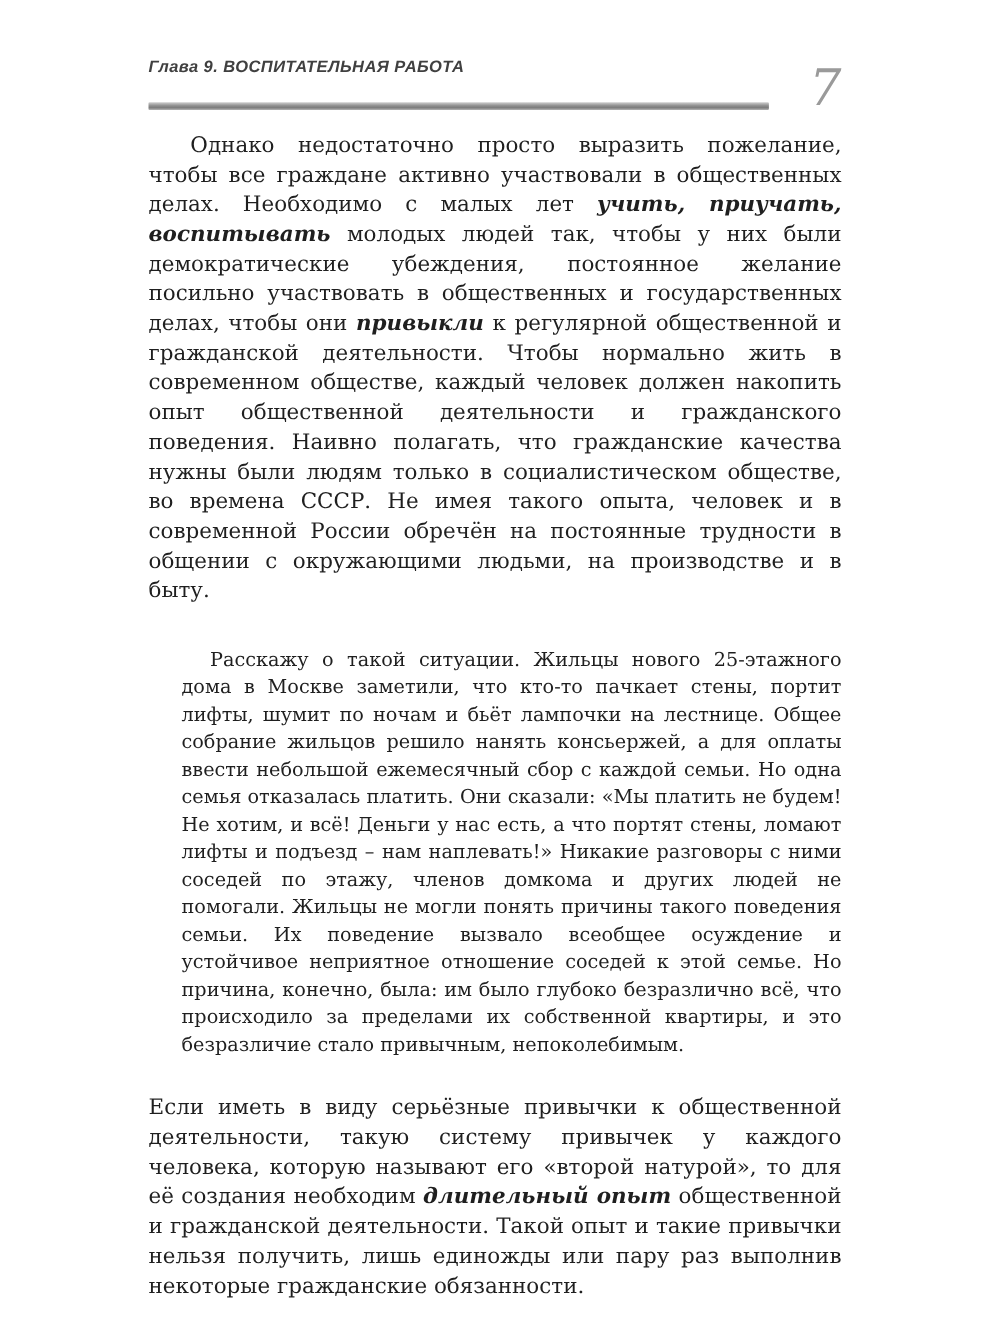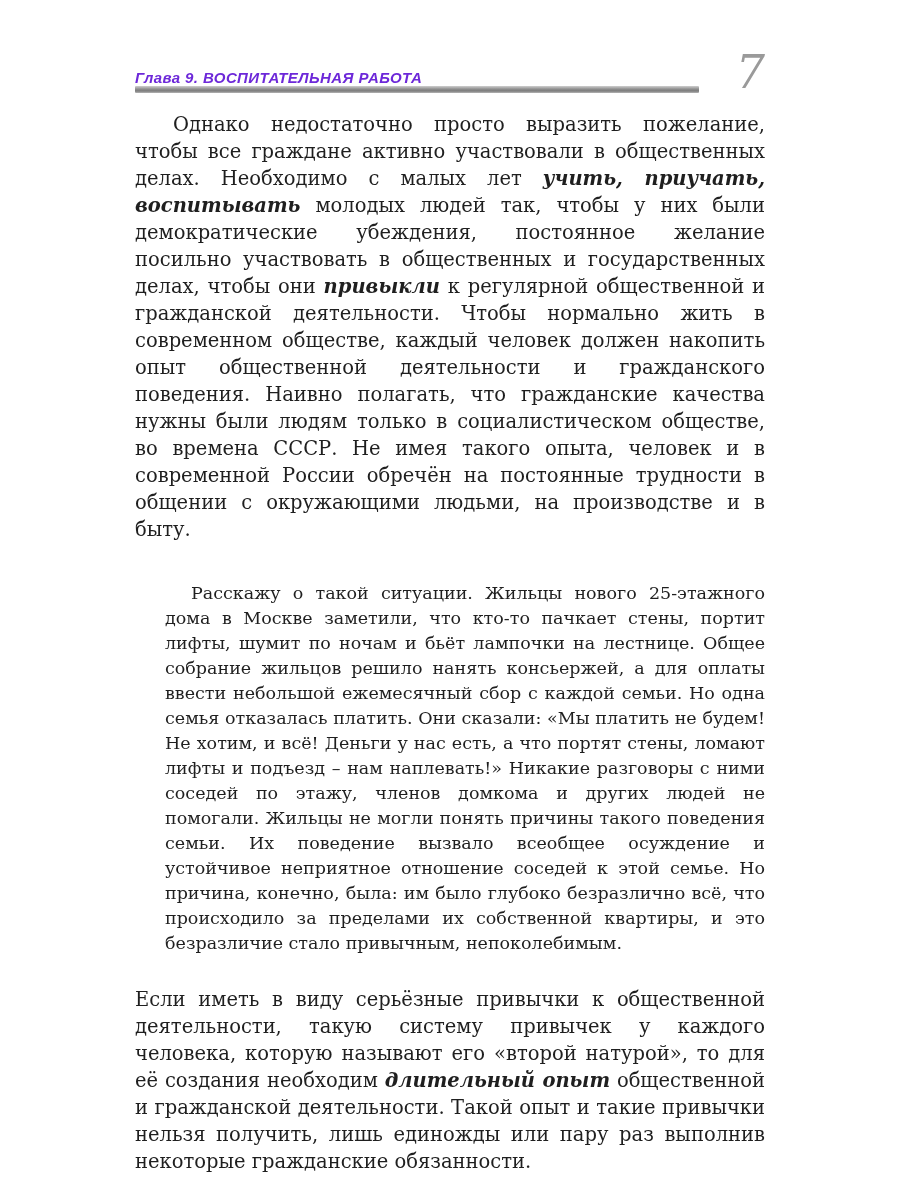--- a/index.html
+++ b/index.html
@@ -26,22 +26,22 @@
   .header-left {
     flex: 1 1 auto;
     min-width: 0;
   }
   .chapter-title {
     font-family: "Liberation Sans", sans-serif;
     font-style: italic;
     font-weight: bold;
     font-size: 15px;
     letter-spacing: 0.4px;
-    color: #6d28d9;
-    padding-bottom: 0;
+    color: #404040;
+    padding-bottom: 24px;
   }
   .header-rule {
     height: 7px;
     width: 100%;
     background: linear-gradient(to bottom, #cfcfcf 0%, #8e8e8e 45%, #7c7c7c 70%, #b5b5b5 100%);
     border-radius: 1px;
   }
   .page-number {
     flex: 0 0 auto;
     width: 52px;

